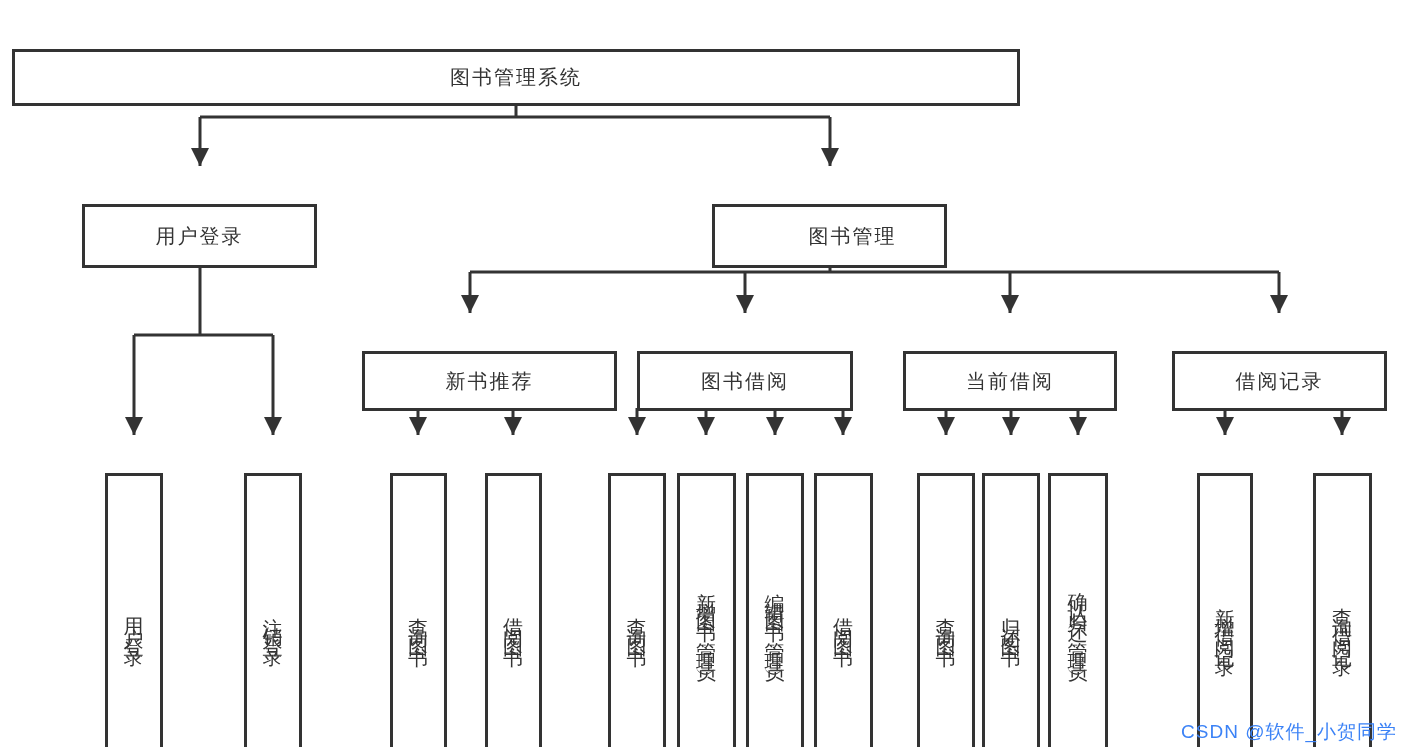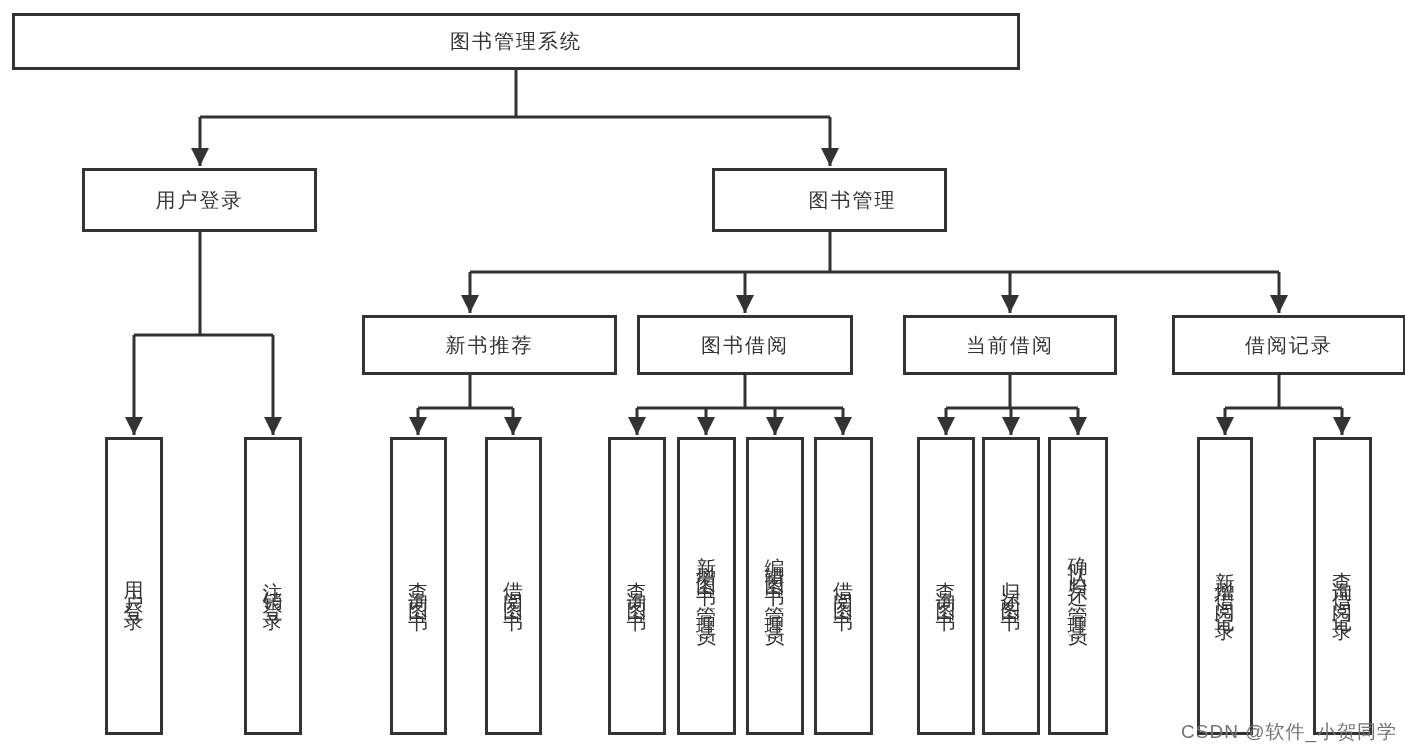--- a/index.html
+++ b/index.html
@@ -25,34 +25,35 @@
     border: 3px solid #333333;
     background: #ffffff;
     color: #333333;
     display: flex;
     align-items: center;
     justify-content: center;
     font-size: 20px;
     letter-spacing: 2px;
     text-align: right;
     z-index: 2;
+    margin-top: 36px;
   }
   .vnode {
     writing-mode: vertical-rl;
     text-orientation: mixed;
     letter-spacing: 10px;
     line-height: 1;
     padding: 6px 0;
   }
   #watermark {
     position: absolute;
     right: 8px;
     bottom: 2px;
     font-size: 19px;
-    color: #737373;
+    color: #3b82f6;
     letter-spacing: 1px;
     z-index: 3;
     white-space: nowrap;
   }
 </style>
 </head>
 <body>
 
 <div id="canvas">
 
@@ -100,21 +101,21 @@
   </svg>
 
   <div class="node" style="left:12px; top:13px; width:1008px; height:57px;">图书管理系统</div>
 
   <div class="node" style="left:82px; top:168px; width:235px; height:64px;">用户登录</div>
   <div class="node" style="left:712px; top:168px; width:235px; height:64px;padding-left:46px;">图书管理</div>
 
   <div class="node" style="left:362px; top:315px; width:255px; height:60px;">新书推荐</div>
   <div class="node" style="left:903px; top:315px; width:214px; height:60px;">当前借阅</div>
   <div class="node" style="left:637px; top:315px; width:216px; height:60px;">图书借阅</div>
-  <div class="node" style="left:1172px; top:315px; width:234px; height:60px;">借阅记录</div>
+  <div class="node" style="left:1172px; top:315px; width:215px; height:60px;">借阅记录</div>
 
   <div class="node vnode" style="left:105px; top:437px; width:58px; height:298px;">用户登录</div>
   <div class="node vnode" style="left:244px; top:437px; width:58px; height:298px;">注销登录</div>
 
   <div class="node vnode" style="left:390px; top:437px; width:57px; height:298px;">查询图书</div>
   <div class="node vnode" style="left:485px; top:437px; width:57px; height:298px;">借阅图书</div>
 
   <div class="node vnode" style="left:608px; top:437px; width:58px; height:298px;">查询图书</div>
   <div class="node vnode" style="left:677px; top:437px; width:59px; height:298px;">新增图书（管理员）</div>
   <div class="node vnode" style="left:746px; top:437px; width:58px; height:298px;">编辑图书（管理员）</div>

